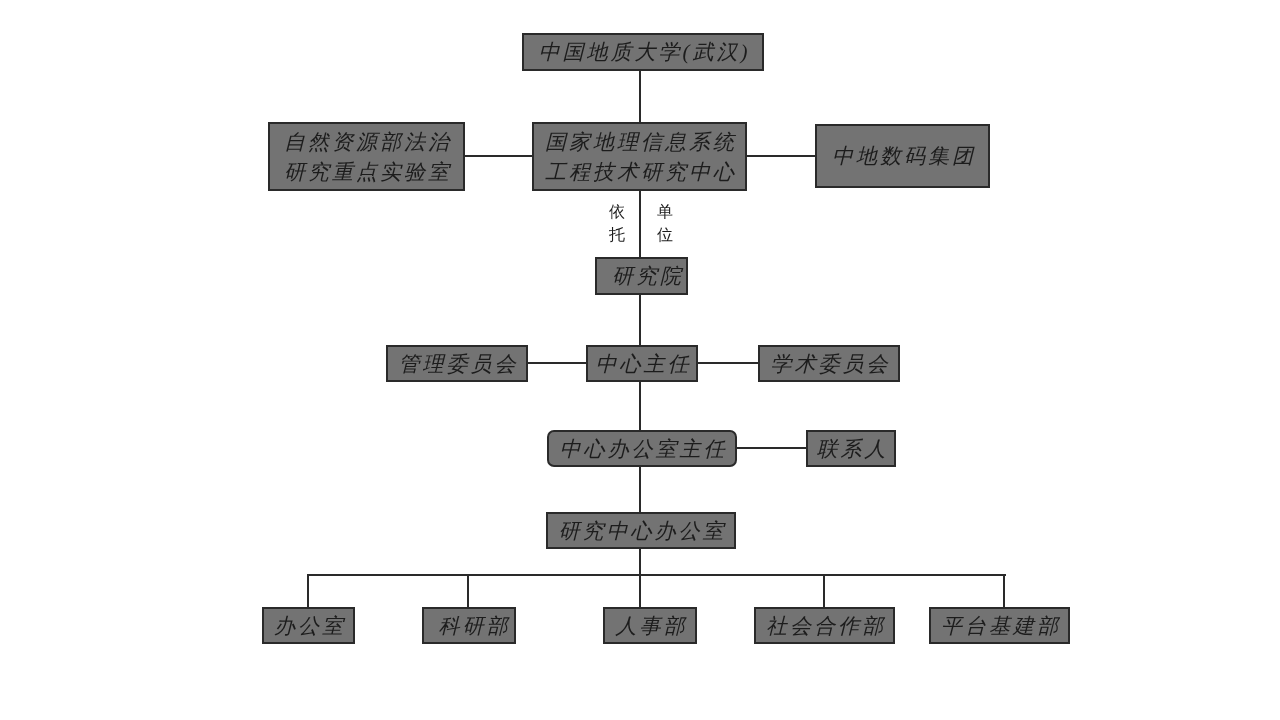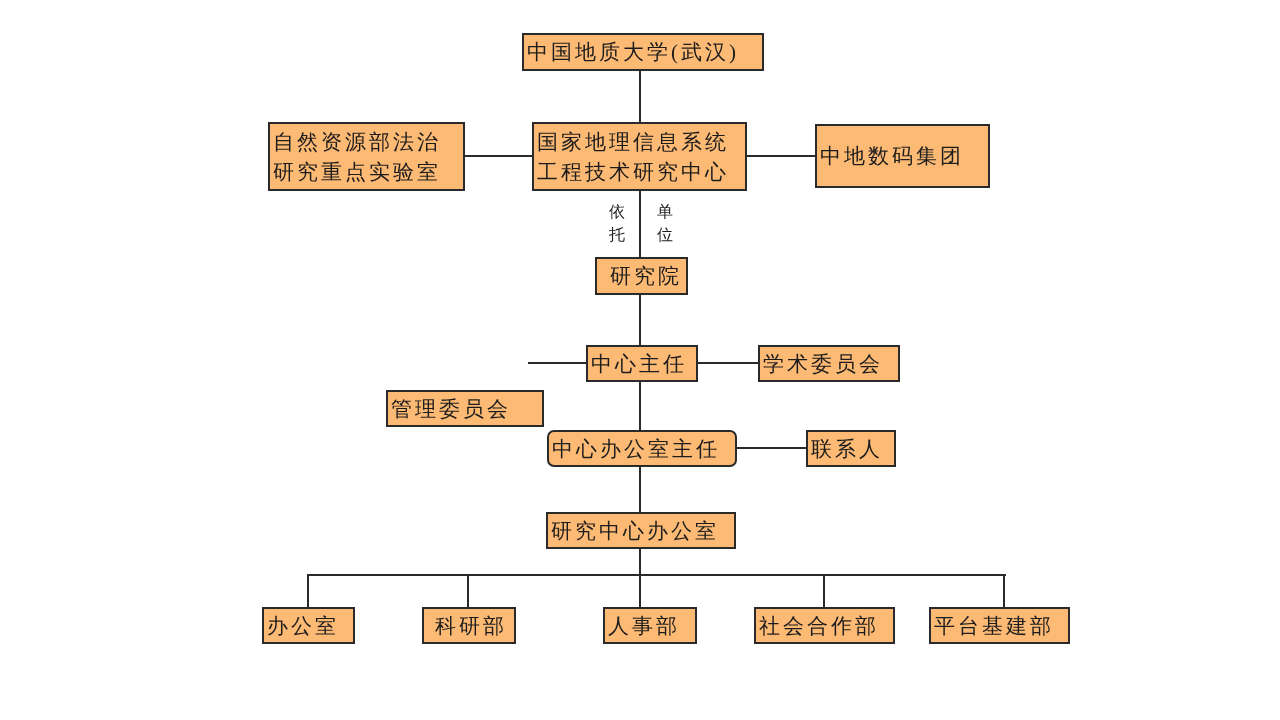--- a/index.html
+++ b/index.html
@@ -12,32 +12,33 @@
     width: 1280px;
     height: 720px;
     background: #ffffff;
     overflow: hidden;
     font-family: "Liberation Serif", "DejaVu Serif", serif;
   }
   .box {
     position: absolute;
     box-sizing: border-box;
     border: 2px solid #2a2a2a;
-    background: #fdba74;
+    background: #737373;
     color: #1c1c1c;
     display: flex;
     flex-direction: column;
-    align-items: flex-start;
+    align-items: center;
     justify-content: center;
     font-size: 21px;
     line-height: 30px;
     letter-spacing: 3px;
     text-indent: 3px;
     text-align: center;
     white-space: nowrap;
+    font-style: italic;
   }
   .hline, .vline {
     position: absolute;
     background: #2a2a2a;
   }
   .hline { height: 2px; }
   .vline { width: 2px; }
   .vlabel {
     position: absolute;
     width: 26px;
@@ -90,21 +91,21 @@
   </div>
 
   <div class="box" style="left:815px; top:124px; width:175px; height:64px;">
     <span>中地数码集团</span>
   </div>
 
   <div class="box" style="left:595px; top:257px; width:93px; height:38px;padding-left:10px;">
     <span>研究院</span>
   </div>
 
-  <div class="box" style="left:386px; top:345px; width:158px; height:37px;margin-top:45px;">
+  <div class="box" style="left:386px; top:345px; width:142px; height:37px;">
     <span>管理委员会</span>
   </div>
 
   <div class="box" style="left:586px; top:345px; width:112px; height:37px;">
     <span>中心主任</span>
   </div>
 
   <div class="box" style="left:758px; top:345px; width:142px; height:37px;">
     <span>学术委员会</span>
   </div>

